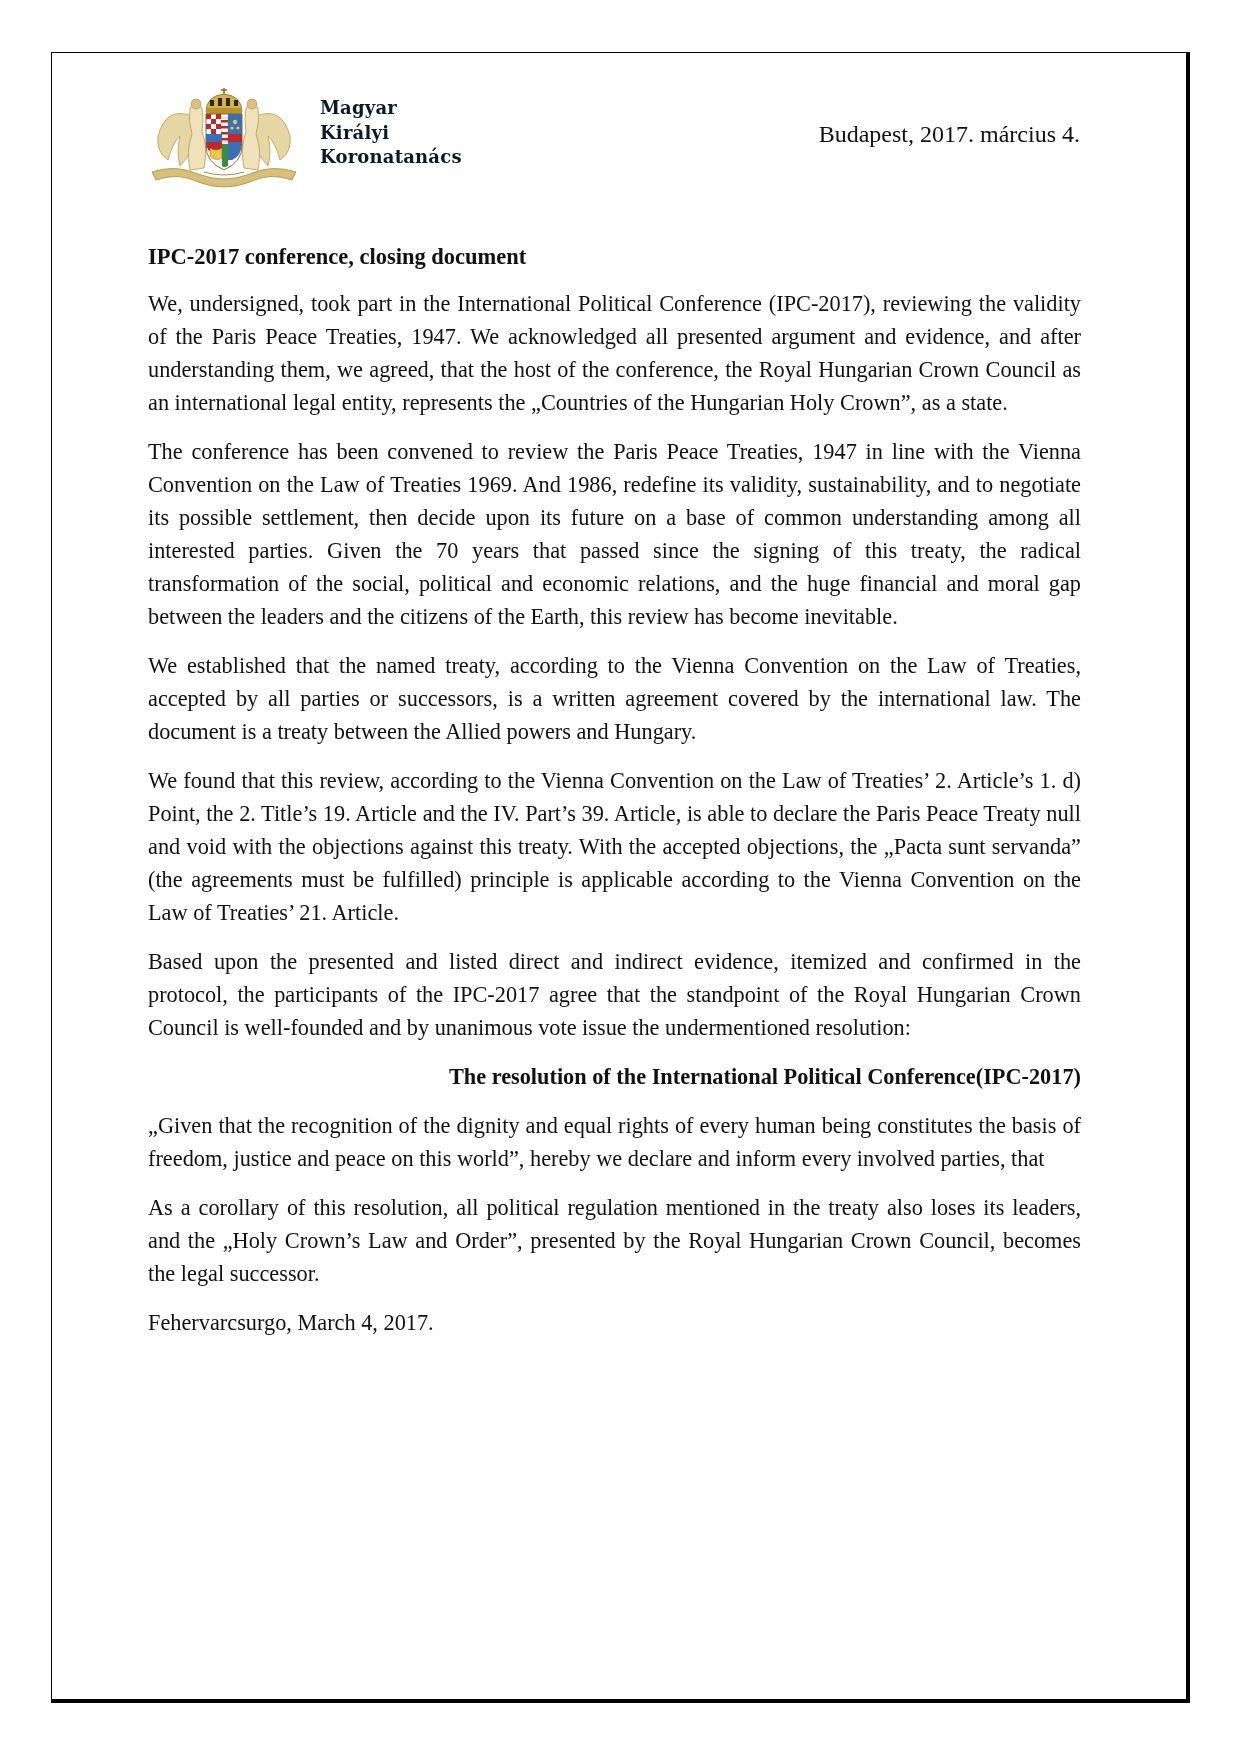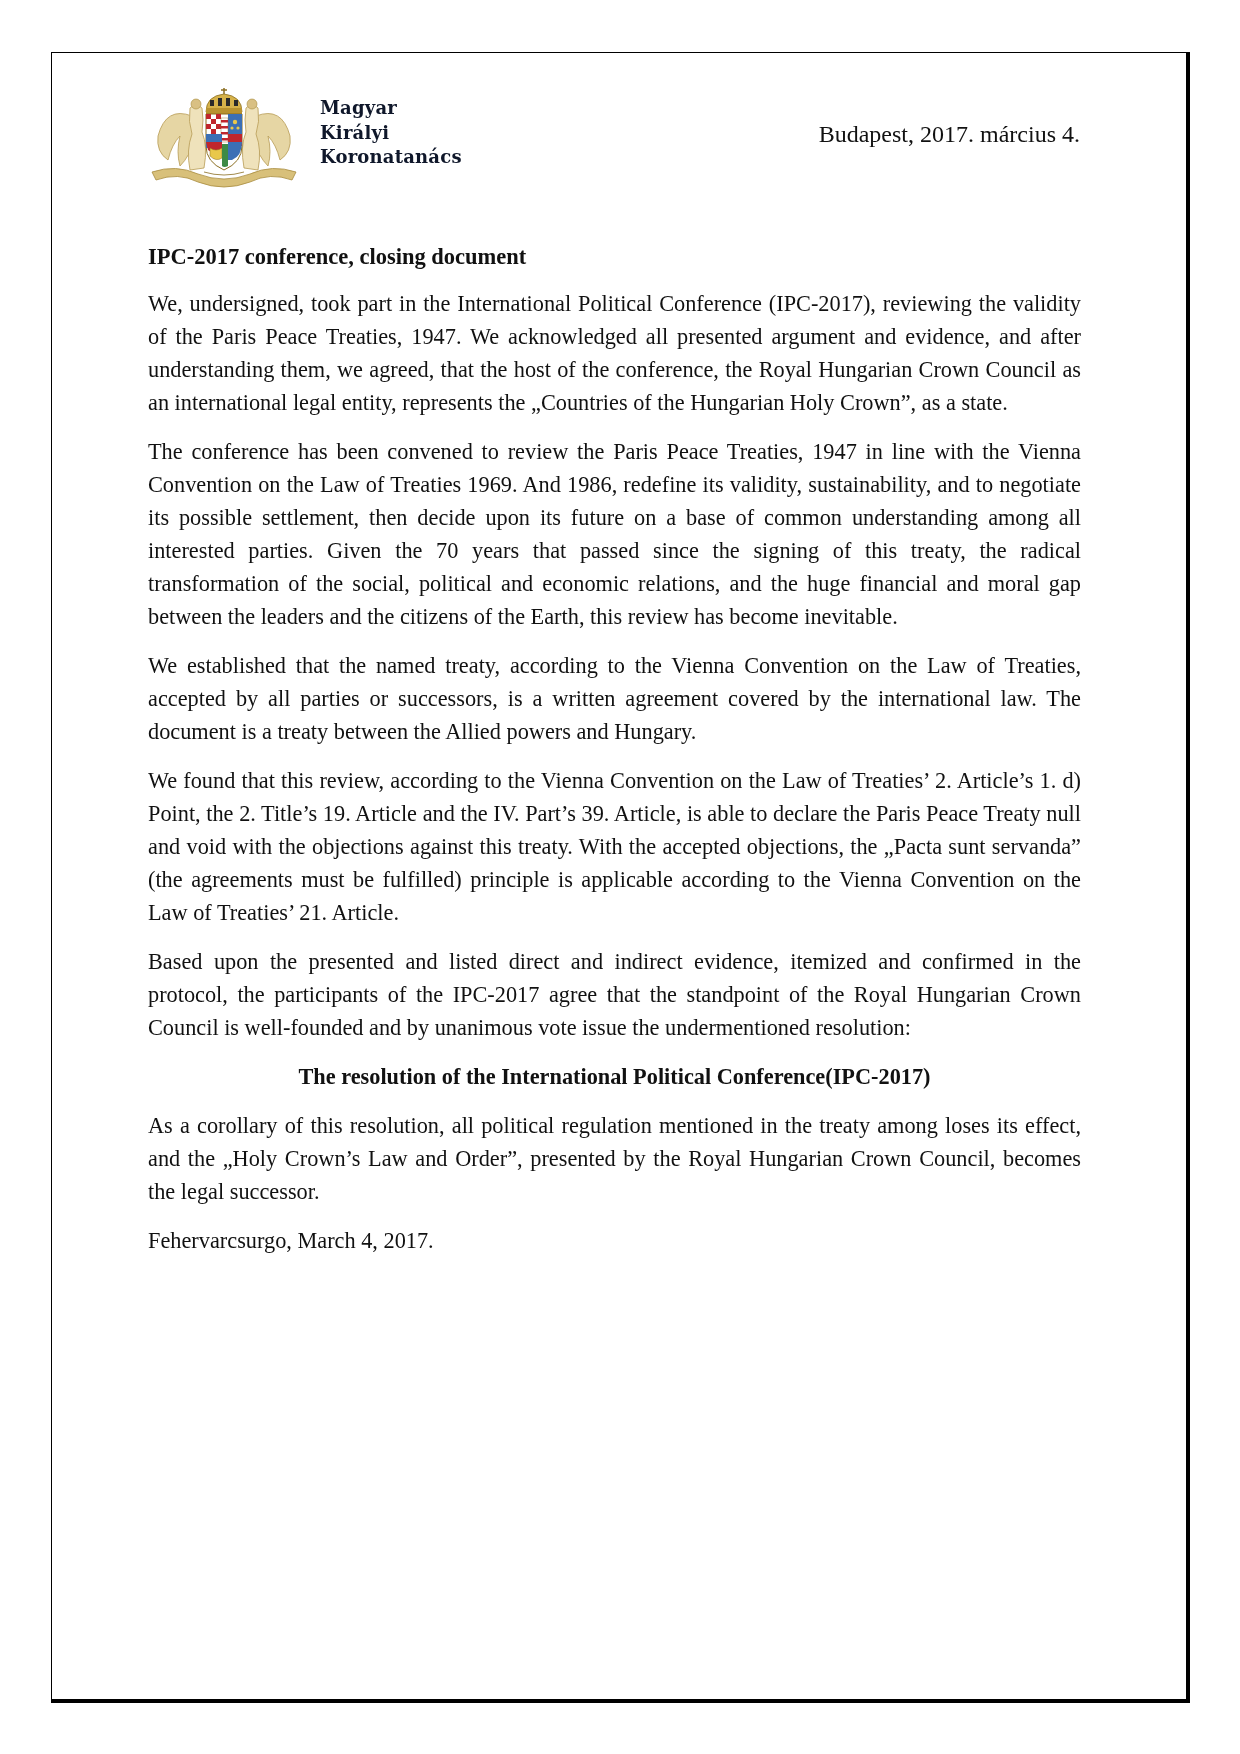--- a/index.html
+++ b/index.html
@@ -68,21 +68,21 @@
     font-weight: bold;
     font-size: 22.5px;
     margin: 0 0 14px 0;
     line-height: 33px;
   }
   .para {
     text-align: justify;
     margin: 0 0 16px 0;
   }
   .center-bold {
-    text-align: center;
+    text-align: right;
     font-weight: bold;
     margin: 0 0 16px 0;
   }
   .sig {
     margin-top: 0;
   }
 </style>
 </head>
 <body>
 
@@ -159,18 +159,19 @@
   <div class="doc-title">IPC-2017 conference, closing document</div>
 
   <p class="para">We, undersigned, took part in the International Political Conference (IPC-2017), reviewing the validity of the Paris Peace Treaties, 1947. We acknowledged all presented argument and evidence, and after understanding them, we agreed, that the host of the conference, the Royal Hungarian Crown Council as an international legal entity, represents the „Countries of the Hungarian Holy Crown”, as a state.</p>
   <p class="para">The conference has been convened to review the Paris Peace Treaties, 1947 in line with the Vienna Convention on the Law of Treaties 1969. And 1986, redefine its validity, sustainability, and to negotiate its possible settlement, then decide upon its future on a base of common understanding among all interested parties. Given the 70 years that passed since the signing of this treaty, the radical transformation of the social, political and economic relations, and the huge financial and moral gap between the leaders and the citizens of the Earth, this review has become inevitable.</p>
   <p class="para">We established that the named treaty, according to the Vienna Convention on the Law of Treaties, accepted by all parties or successors, is a written agreement covered by the international law. The document is a treaty between the Allied powers and Hungary.</p>
   <p class="para">We found that this review, according to the Vienna Convention on the Law of Treaties’ 2. Article’s 1. d) Point, the 2. Title’s 19. Article and the IV. Part’s 39. Article, is able to declare the Paris Peace Treaty null and void with the objections against this treaty. With the accepted objections, the „Pacta sunt servanda” (the agreements must be fulfilled) principle is applicable according to the Vienna Convention on the Law of Treaties’ 21. Article.</p>
   <p class="para">Based upon the presented and listed direct and indirect evidence, itemized and confirmed in the protocol, the participants of the IPC-2017 agree that the standpoint of the Royal Hungarian Crown Council is well-founded and by unanimous vote issue the undermentioned resolution:</p>
 
   <div class="center-bold">The resolution of the International Political Conference(IPC-2017)</div>
 
+  <p class="para"> „Given that the recognition of the dignity and equal rights of every human being constitutes the basis of freedom, justice and peace on this world”, hereby we declare and inform every involved parties, that</p>
 
 
-  <p class="para">As a corollary of this resolution, all political regulation mentioned in the treaty among loses its effect, and the „Holy Crown’s Law and Order”, presented by the Royal Hungarian Crown Council, becomes the legal successor.</p>
+  <p class="para">As a corollary of this resolution, all political regulation mentioned in the treaty also loses its leaders, and the „Holy Crown’s Law and Order”, presented by the Royal Hungarian Crown Council, becomes the legal successor.</p>
 
   <p class="para sig">Fehervarcsurgo, March 4, 2017.</p>
 </div>
 
 </body></html>

